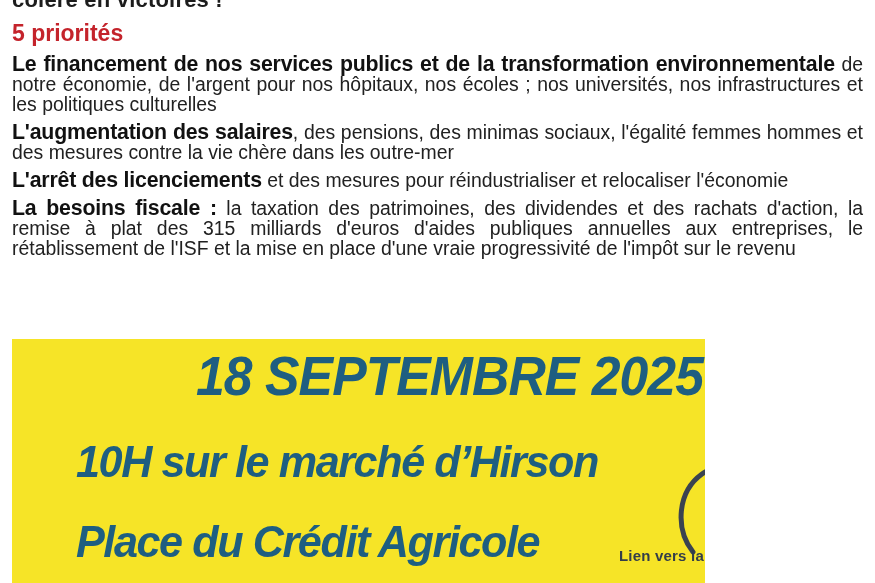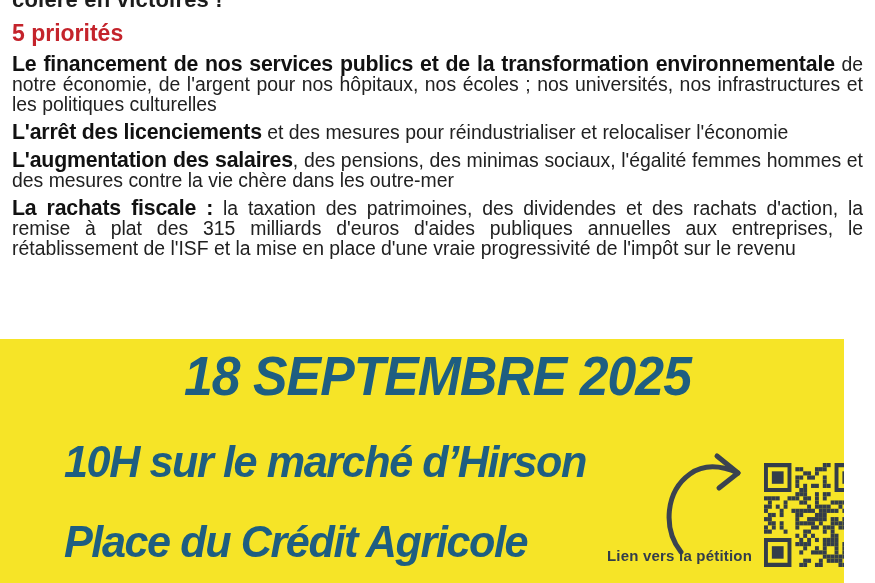--- a/index.html
+++ b/index.html
@@ -35,21 +35,21 @@
     text-align:justify;
     color:#212121;
   }
   .priority b{
     font-size:21.3px;
     letter-spacing:-.2px;
     color:#111;
   }
   
   #bottom-section{
-    position:absolute;left:0;top:339px;width:844px;height:244px;
+    position:absolute;left:12px;top:339px;width:693px;height:244px;
     background:#f6e427;overflow:hidden;
   }
   .display-text{
     position:absolute;
     color:#1e5e81;
     font-weight:bold;font-style:italic;
     letter-spacing:-1.5px;
     white-space:nowrap;
     transform:scaleX(.96);
     transform-origin:left center;
@@ -83,25 +83,25 @@
 
   <div id="top-section">
     <div class="cut-line-clip">
       <span class="cut-text">colère en victoires !</span>
     </div>
     <div class="red-heading">5 priorités</div>
 
     <p class="priority"><b>Le financement de nos services publics et de la transformation environnementale</b><span> de notre économie, de l'argent pour nos hôpitaux, nos écoles ; nos universités, nos infrastructures et les politiques culturelles</span></p>
 
 
+    <p class="priority"><b>L'augmentation des salaires</b><span>, des pensions, des minimas sociaux, l'égalité femmes hommes et des mesures contre la vie chère dans les outre-mer</span></p>
+
     <p class="priority"><b>L'arrêt des licenciements</b><span> et des mesures pour réindustrialiser et relocaliser l'économie</span></p>
 
-    <p class="priority"><b>L'augmentation des salaires</b><span>, des pensions, des minimas sociaux, l'égalité femmes hommes et des mesures contre la vie chère dans les outre-mer</span></p>
-
-    <p class="priority"><b>La rachats fiscale :</b><span> la taxation des patrimoines, des dividendes et des rachats d'action, la remise à plat des 315 milliards d'euros d'aides publiques annuelles aux entreprises, le rétablissement de l'ISF et la mise en place d'une vraie progressivité de l'impôt sur le revenu</span></p>
+    <p class="priority"><b>La besoins fiscale :</b><span> la taxation des patrimoines, des dividendes et des rachats d'action, la remise à plat des 315 milliards d'euros d'aides publiques annuelles aux entreprises, le rétablissement de l'ISF et la mise en place d'une vraie progressivité de l'impôt sur le revenu</span></p>
   </div>
 
   <div id="bottom-section">
     <div id="event-date" class="display-text">18 SEPTEMBRE 2025</div>
     <div id="event-time-place" class="display-text">10H sur le marché d’Hirson</div>
     <div id="event-venue" class="display-text">Place du Crédit Agricole</div>
 
     <svg id="arrow-icon" viewBox="0 0 110 115" aria-hidden="true">
       <path d="M 33 108 C 15 85, 17 48, 42 30 C 56 20, 72 21, 90 29" fill="none" stroke="#3a4350" stroke-width="5" stroke-linecap="round"></path>
       <path d="M 90 29 L 69 12 M 90 29 L 71 44" fill="none" stroke="#3a4350" stroke-width="5" stroke-linecap="round"></path>

